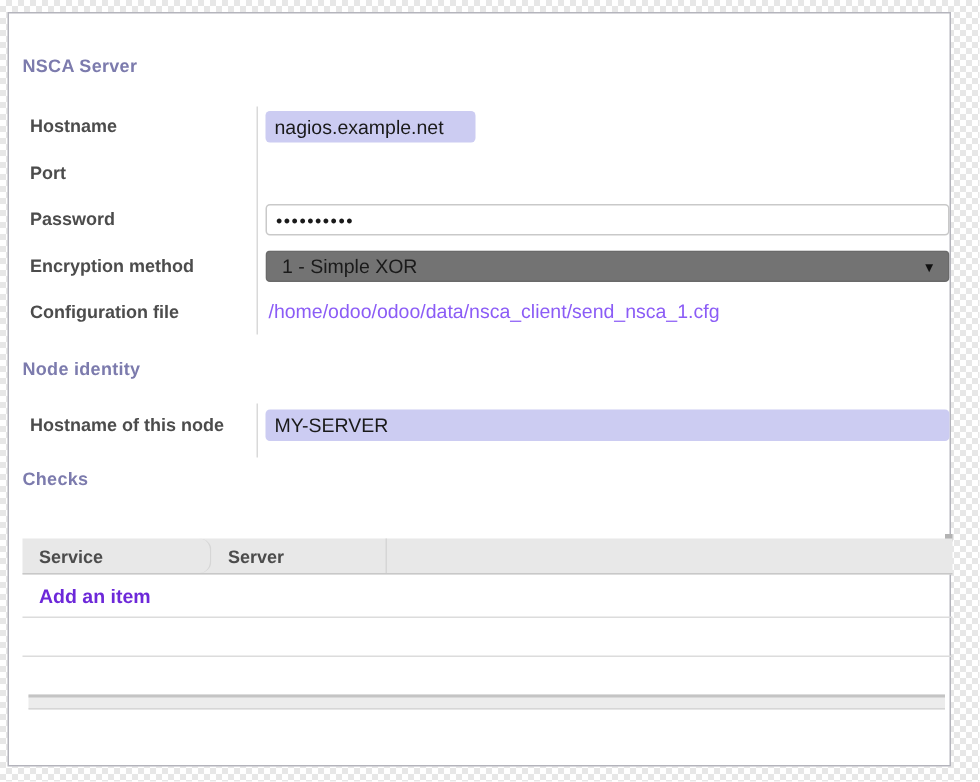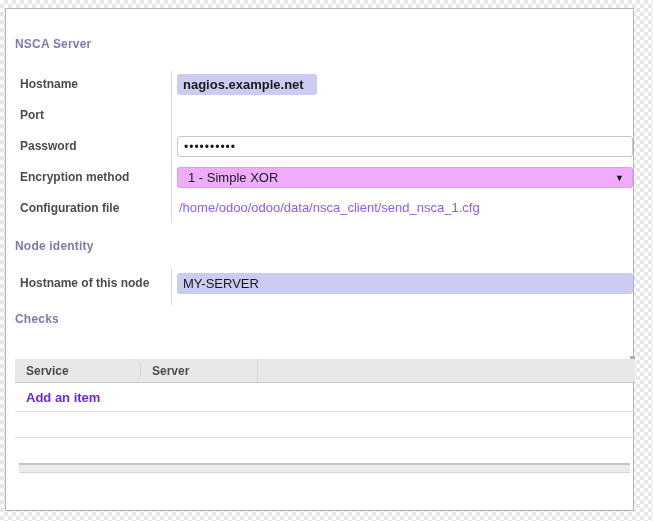--- a/index.html
+++ b/index.html
@@ -25,21 +25,21 @@
   .vsep{position:absolute;width:1px;background:#d9d9d9;}
   .inp{
     position:absolute;height:21px;box-sizing:border-box;border:none;
     background:#ccccf2;border-radius:3px;padding:0 6px;
     font-family:"Liberation Sans",sans-serif;font-size:13px;color:#1a1a1a;outline:none;
   }
   .inp.white{background:#ffffff;border:1px solid #c9c9c9;}
   .inp.pw{letter-spacing:1px;font-size:12px;}
   .selectbox{
     position:absolute;height:21px;box-sizing:border-box;
-    background:#f0abfc;border-radius:3px;border:1px solid rgba(0,0,0,0.07);
+    background:#737373;border-radius:3px;border:1px solid rgba(0,0,0,0.07);
     font-size:13px;color:#1a1a1a;display:flex;align-items:center;
     padding:0 8px 0 10px;cursor:pointer;
   }
   .selectbox .arrow{margin-left:auto;font-size:9px;color:#111;}
   .plaintext{position:absolute;font-size:13px;color:#8b5cf6;white-space:nowrap;}
   .grid{position:absolute;left:9px;width:620px;}
   .grid-head{display:flex;background:#e8e8e8;border-bottom:1px solid #c8c8c8;height:24px;box-sizing:border-box;}
   .grid-head .th{
     box-sizing:border-box;padding:5px 0 0 11px;font-size:12px;font-weight:bold;color:#4c4c4c;
     border-right:1px solid #d6d6d6;overflow:hidden;white-space:nowrap;
@@ -59,21 +59,21 @@
 </head>
 <body>
 
 <div class="sheet">
 
   <h2 class="heading" style="top:28px;">NSCA Server</h2>
 
   <div class="vsep" style="left:165px;top:62px;height:152px;"></div>
 
   <span class="lbl" style="top:68px;">Hostname</span>
-  <input class="inp" style="left: 171px; top: 65px; width: 140px; font-weight: bold;" type="text" value="nagios.example.net">
+  <input class="inp" style="left: 171px; top: 65px; width: 140px;" type="text" value="nagios.example.net">
 
   <span class="lbl" style="top:99px;">Port</span>
 
   <span class="lbl" style="top:130px;">Password</span>
   <input class="inp white pw" style="left: 171px; top: 127px; width: 456px;" type="text" value="••••••••••">
 
   <span class="lbl" style="top:161px;">Encryption method</span>
   <div class="selectbox" style="left:171px;top:158px;width:456px;">
     <span>1 - Simple XOR</span>
     <span class="arrow">▼</span>

